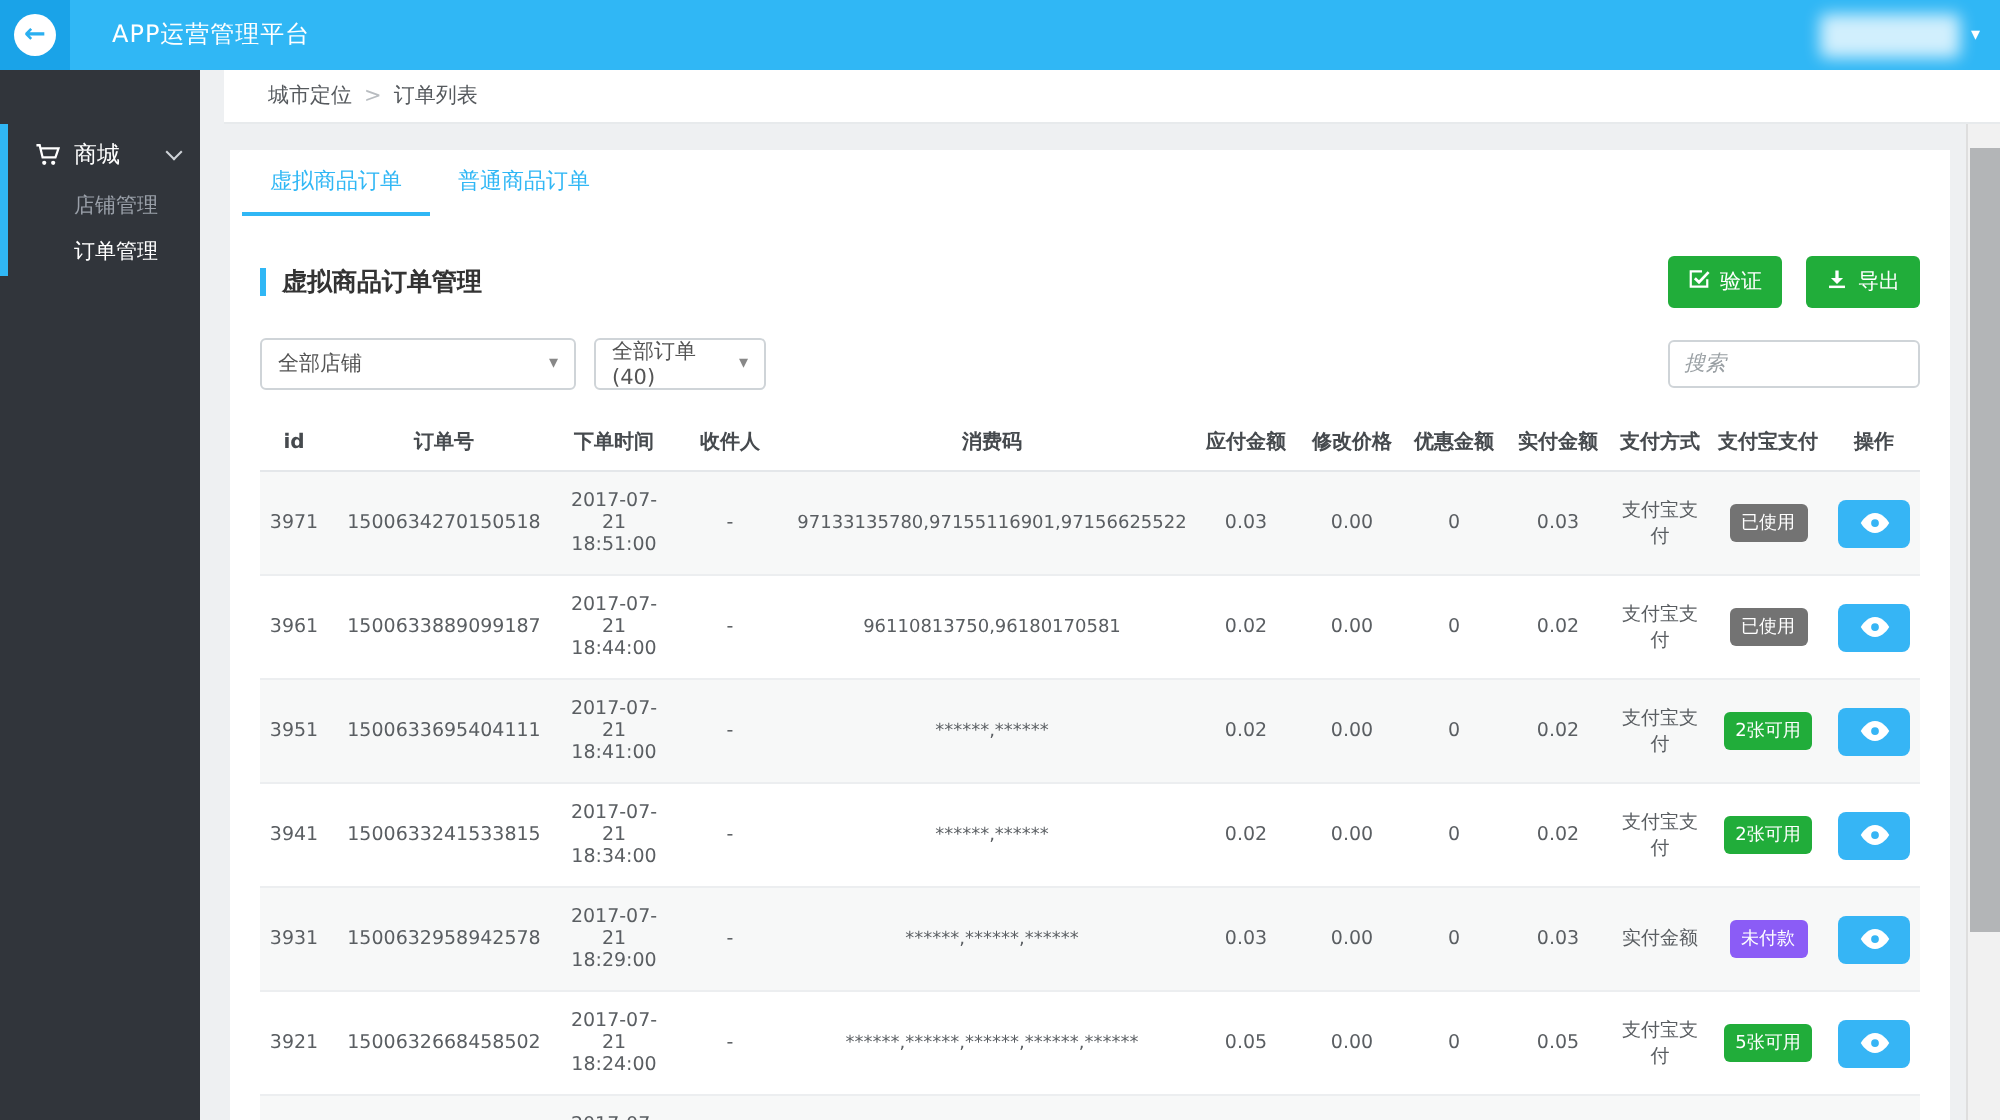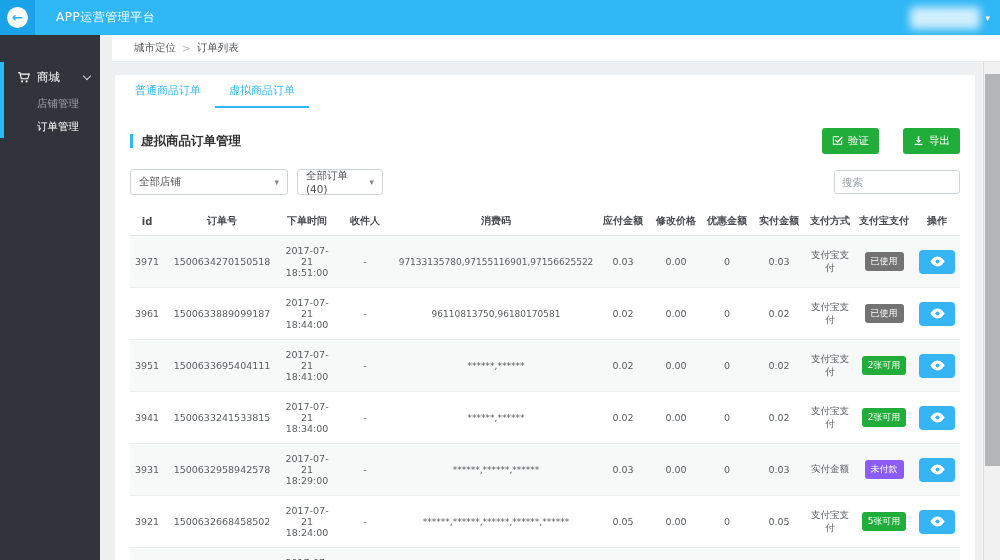--- a/index.html
+++ b/index.html
@@ -55,35 +55,35 @@
   .tabs { display:flex; padding-left:6px; height:33px; }
   .tab { color:#30b7f5; font-size:11px; padding:0 14px; line-height:31px;
     border-bottom:2px solid transparent; cursor:pointer; }
   .tab.active { border-bottom-color:#30b7f5; }
 
   .card-body { padding:0 15px 10px 15px; }
 
   .section-head { display:flex; align-items:center; margin-top:20px; }
   .tick { width:3px; height:14px; background:#30b7f5; margin-right:8px; }
   .sec-title { font-size:12.5px; font-weight:600; color:#333; }
-  .head-btns { margin-left:auto; display:flex; gap:24px;align-items:center; }
+  .head-btns { margin-left:auto; display:flex; gap:12px;align-items:center; }
   .btn-green { display:flex; align-items:center; gap:5px; background:#21ad3a;
     color:#fff; border:none; border-radius:3px; font-size:10.5px; padding:6px 10px;
     cursor:pointer; font-family:inherit; }
 
   .filter-row { display:flex; align-items:center; margin-top:15px; }
   .select { height:26px; border:1px solid #cfd4d8; border-radius:3px; background:#fff;
     display:flex; align-items:center; padding:0 8px; font-size:10.5px; color:#555;
     cursor:pointer; }
   .select .sel-caret { margin-left:auto; color:#888; font-size:9px; padding-left:8px; }
   .select.wide { width:158px; }
   .select.small { width:86px; margin-left:9px; }
   .search { margin-left:auto; width:126px; height:24px; border:1px solid #cfd4d8;
     border-radius:3px; font-size:10.5px; padding:0 7px; color:#555; outline:none;
-    font-family:inherit; }
+    font-family:inherit;font-style:italic; }
   .search::placeholder { color:#9aa0a4; }
 
   
   table { width:100%; border-collapse:collapse; table-layout:fixed; margin-top:13px; }
   thead th { font-size:10px; font-weight:bold; color:#464a4e; padding:6px 2px 7px;
     text-align:center; border-bottom:1px solid #e4e7ea; }
   tbody td { font-size:9.5px; color:#5a5e62; text-align:center; padding:5px 2px;
     height:52px; border-top:1px solid #eceef0; word-wrap:break-word; }
   tbody tr:first-child td { border-top:none; }
   tbody tr:nth-child(odd) { background:#f7f8f8; }
@@ -144,22 +144,22 @@
 <div class="breadcrumb">
   <span class="bc-link">城市定位</span>
   <span class="sep">&gt;</span>
   <span>订单列表</span>
 </div>
 
 <main class="content">
   <div class="card">
 
     <div class="tabs">
+      <div class="tab active">虚拟商品订单</div>
       <div class="tab">普通商品订单</div>
-      <div class="tab active">虚拟商品订单</div>
     </div>
 
     <div class="card-body">
 
       <div class="section-head">
         <span class="tick"></span>
         <span class="sec-title">虚拟商品订单管理</span>
         <div class="head-btns">
           <button class="btn-green">
             <span>

